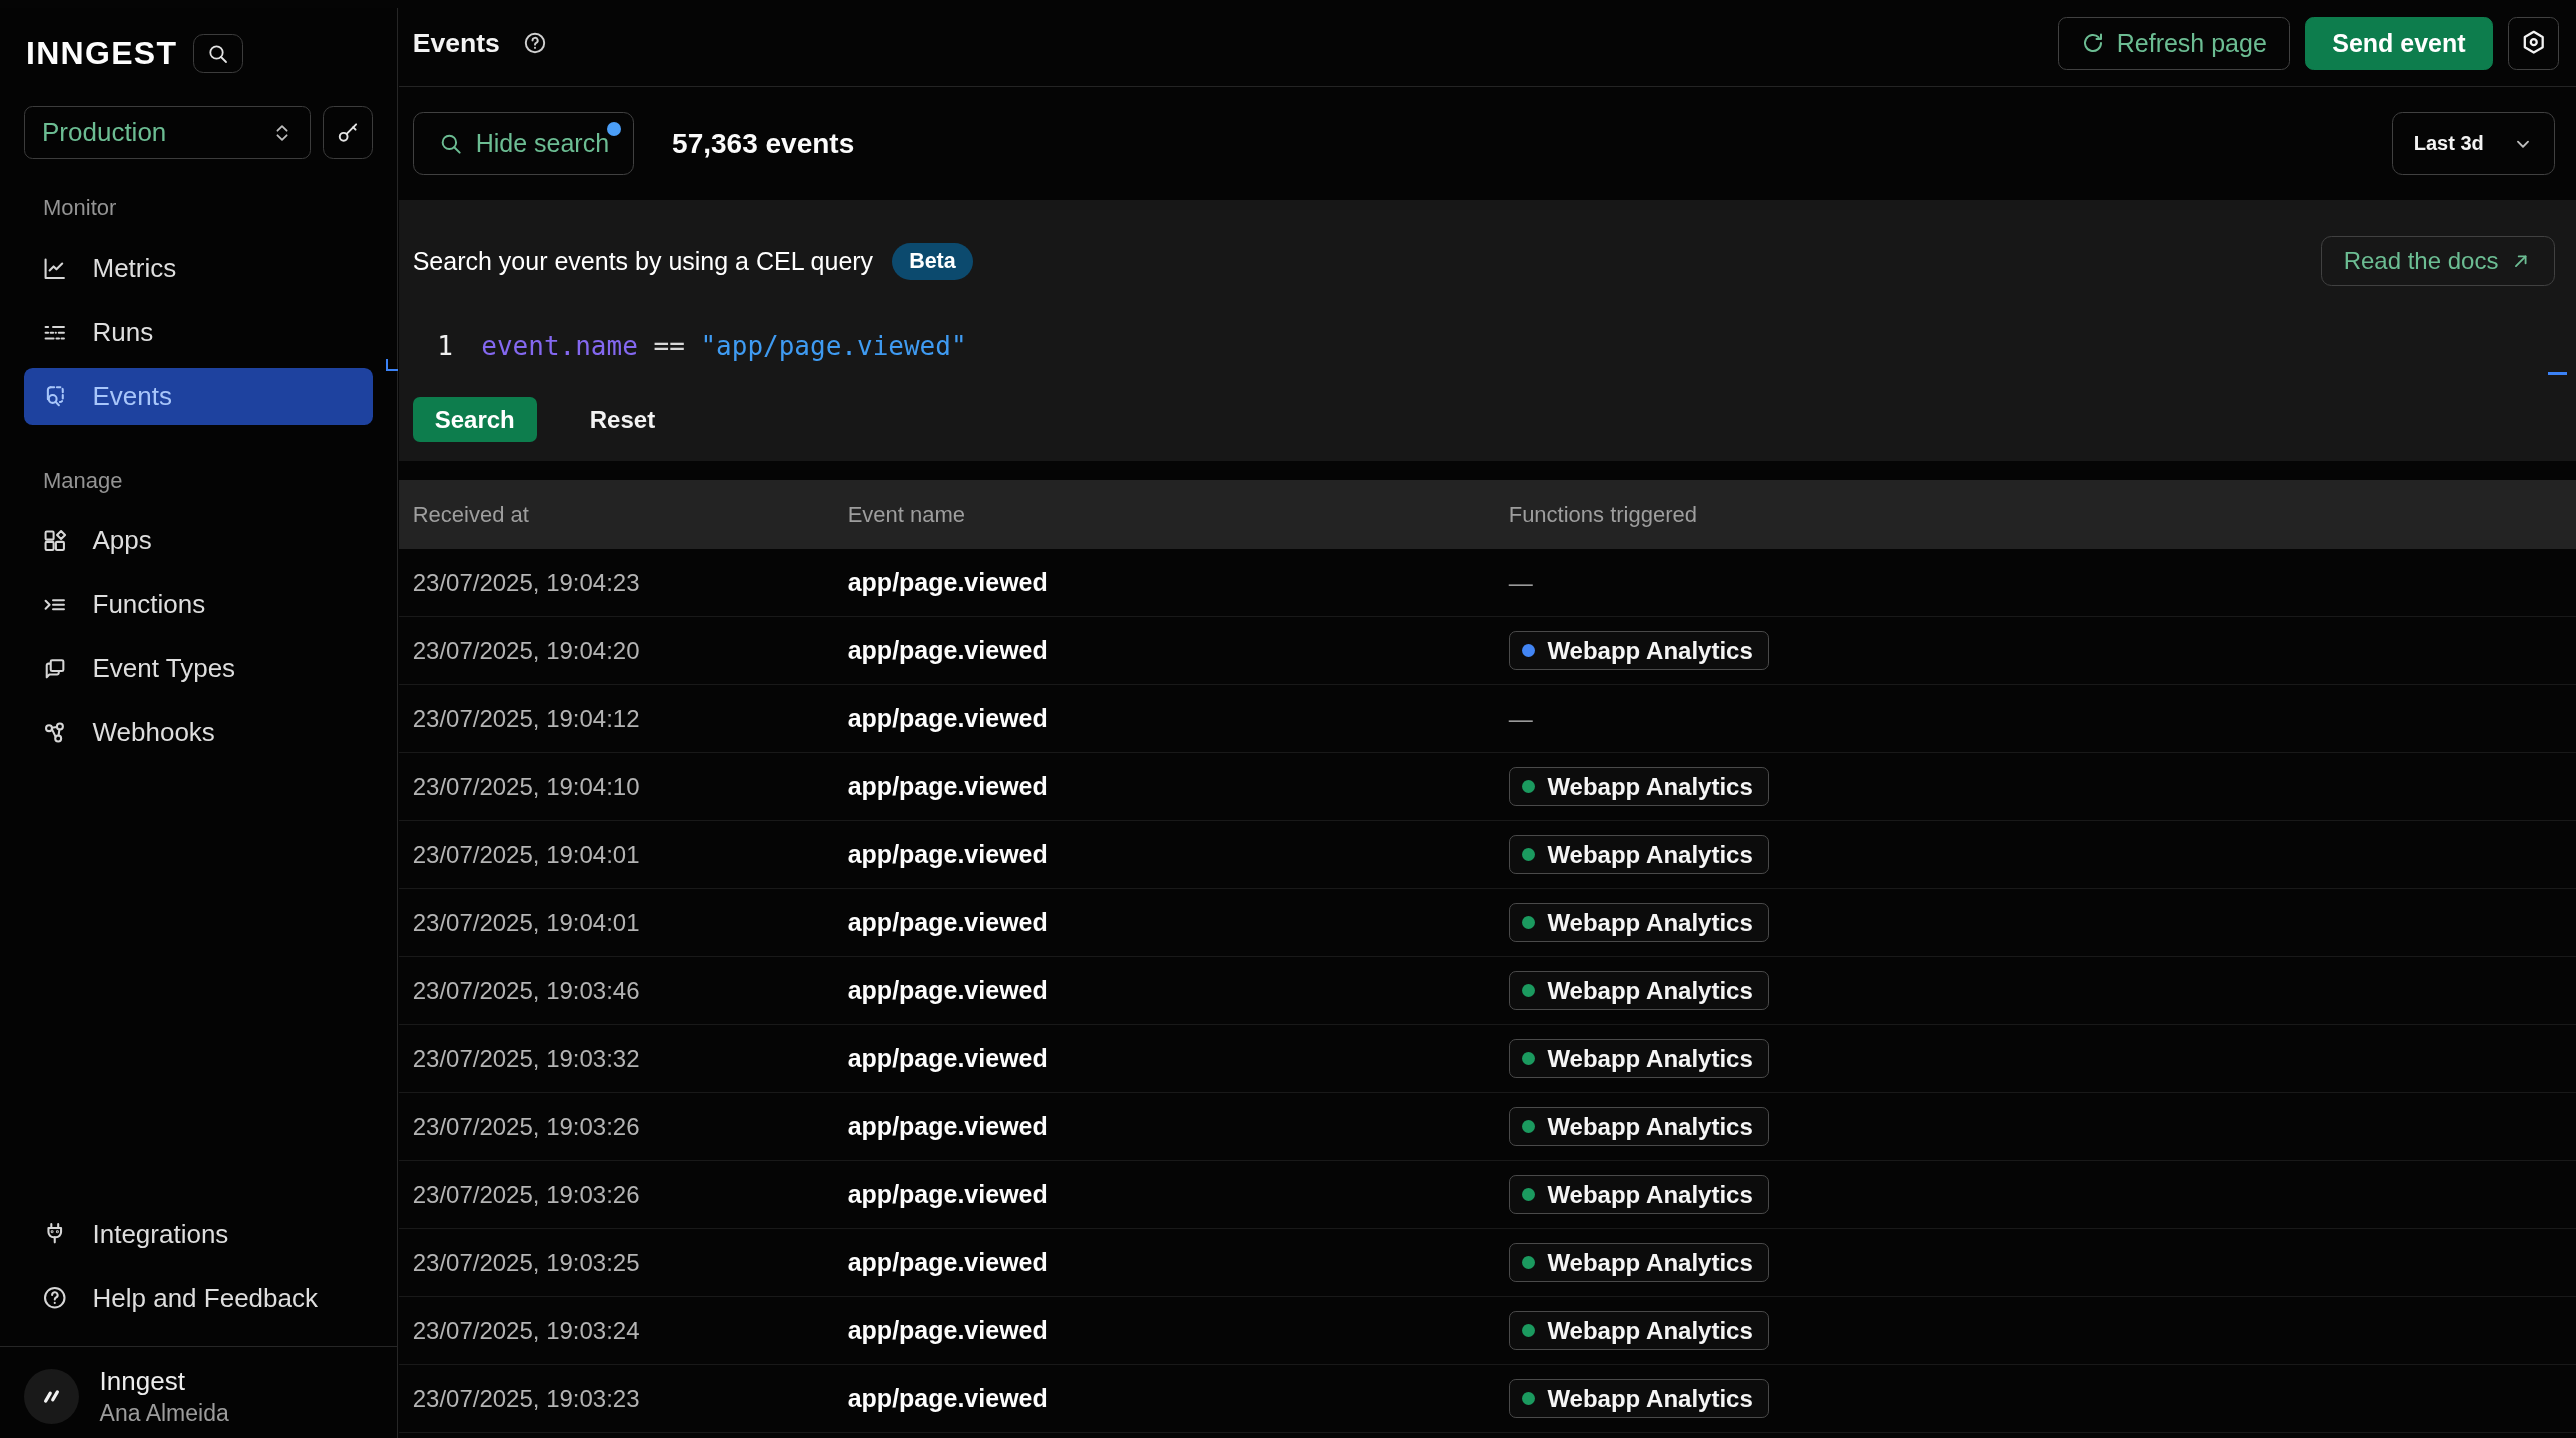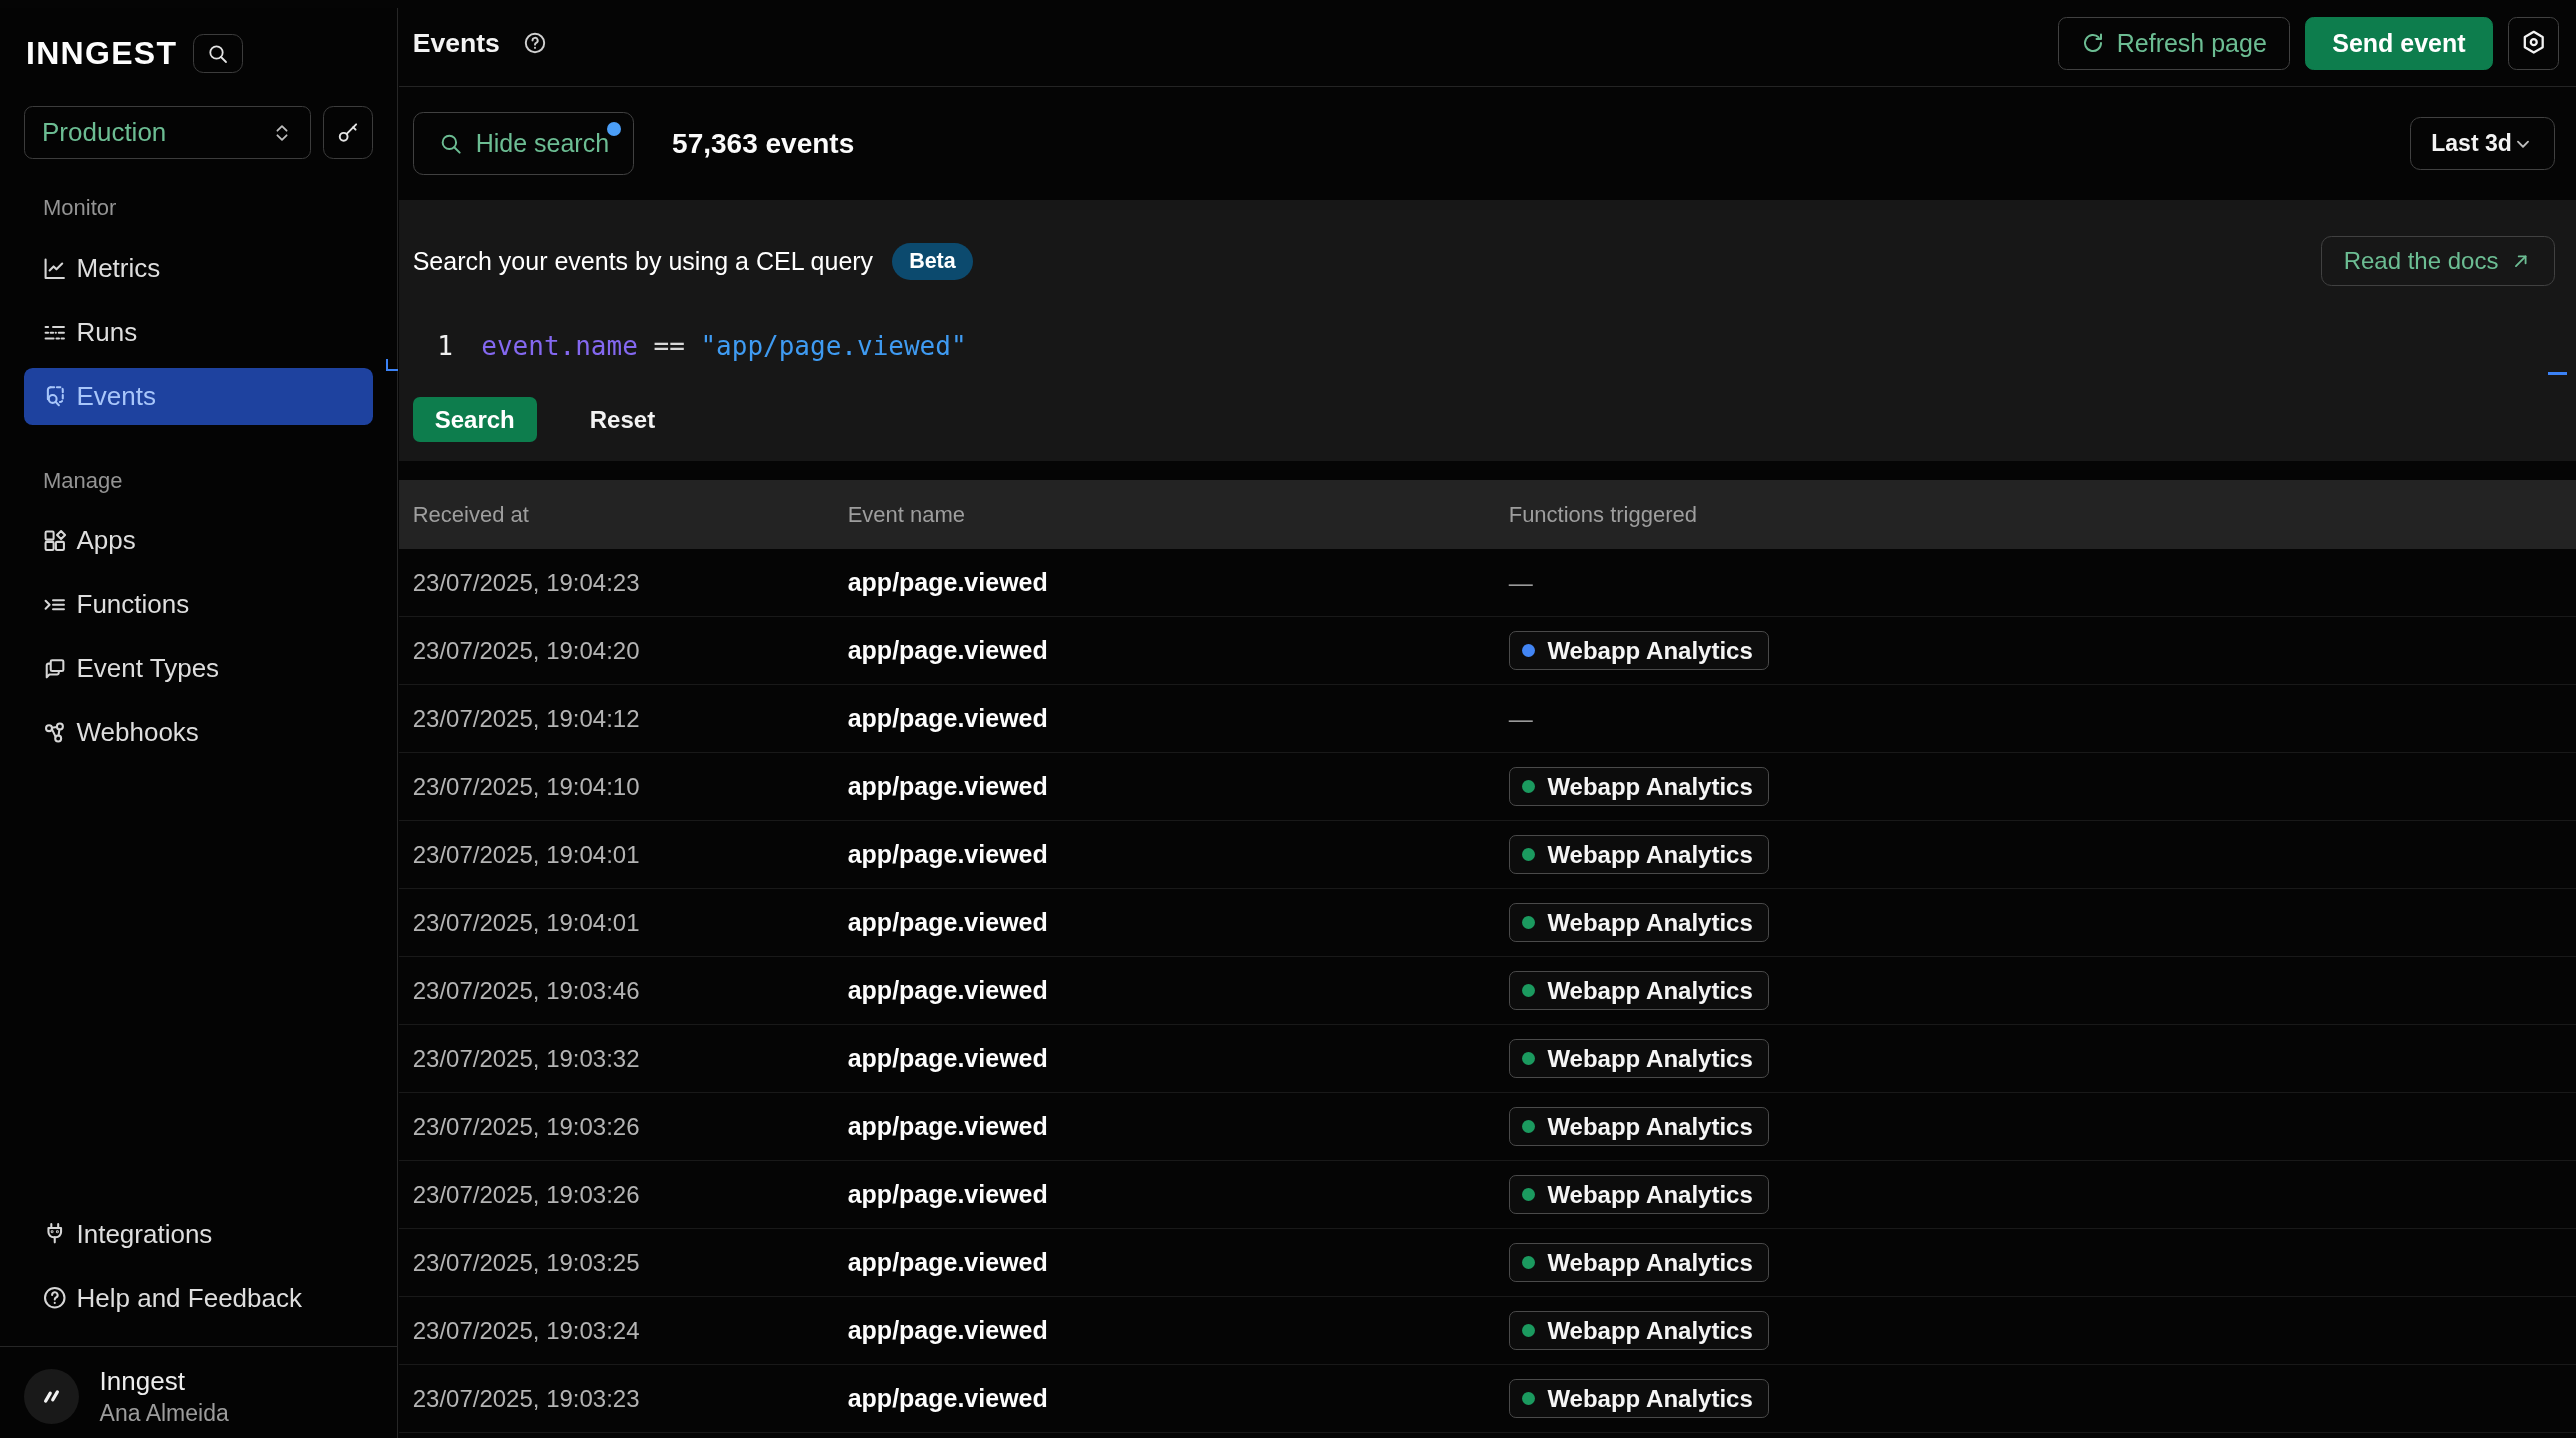--- a/index.html
+++ b/index.html
@@ -27,21 +27,21 @@
   .env-row { display:flex; gap:12px; margin:33px 24px 0 24px; }
   .env-select {
     flex:1; height:53px; border:1.7px solid #3c3c3c; border-radius:8.6px;
     display:flex; align-items:center; padding:0 17px; color:#6cbd93; font-size:26px; cursor:pointer;text-align:right;
   }
   .env-select .grow { flex:1; }
   .key-btn { width:50px; height:53px; }
   .section-label { margin:36px 24px 0 43px; font-size:22px; color:#949494; }
   .nav { margin-top:12px; }
   .nav-item {
-    display:flex; align-items:center; gap:8px; height:57px; margin:6.9px 24px;
+    display:flex; align-items:center; gap:24px; height:57px; margin:6.9px 24px;
     padding:0 17px; border-radius:8.6px; font-size:26px; color:#dedede; cursor:pointer;
   }
   .nav-item.active { background:#1e429f; color:#a8c6fa; }
   .nav-item .nico { width:27.5px; height:27.5px; }
   .sidebar-bottom { margin-top:auto; }
   .profile-divider { border-top:0.9px solid #262626; margin-top:19px; }
   .profile-row { display:flex; align-items:center; gap:20.6px; padding:19px 24px; cursor:pointer; }
   .avatar {
     width:55px; height:55px; border-radius:50%; background:#191919;
     display:flex; align-items:center; justify-content:center;
@@ -64,21 +64,21 @@
     border-radius:8.6px; cursor:pointer; background:transparent; border:1.7px solid #414141;
   }
   .refresh-btn { height:53px; padding:0 22px; color:#6cbd93; font-size:25px; }
   .send-btn { height:53px; padding:0 26px; background:#0d7d4d; border-color:#0d7d4d; color:#fff; font-size:25px; font-weight:600; margin-left:15.4px;justify-content:center; }
   .gear-btn { width:51px; height:53px; margin-left:15.4px; color:#f2f2f2; }
 
   .toolbar { height:113px; display:flex; align-items:center; padding:0 20.6px 0 13.7px; }
   .hide-search-btn { position:relative; height:63px; padding:0 24px; color:#6cbd93; font-size:25px; border-radius:10.3px; }
   .notif-dot { position:absolute; top:8.6px; right:12px; width:14.6px; height:14.6px; border-radius:50%; }
   .events-count { margin-left:38px; font-size:28px; font-weight:700; color:#fbfbfb; }
-  .range-select { height:53px; padding:0 20.6px; font-size:23px; font-weight:600; color:#f3f3f3; border-radius:10.3px; gap:0; }
+  .range-select { height:63px; padding:0 20.6px; font-size:20px; font-weight:600; color:#f3f3f3; border-radius:10.3px; gap:28px; }
 
   
   .cel-panel { position:relative; height:261px; background:#171717; padding:36px 20.6px 0 13.7px; }
   .cel-title-row { display:flex; align-items:center; }
   .cel-title { font-size:25px; color:#ffffff; }
   .beta-pill { margin-left:19px; padding:6px 17px; border-radius:857px; font-size:21.5px; font-weight:700; color:#fff; }
   .docs-btn { height:50px; padding:0 22px; color:#6cbd93; font-size:24px; border-radius:10.3px; }
   .editor-row { display:flex; margin-top:45px; font-family:"DejaVu Sans Mono","Liberation Mono",monospace; font-size:26px; }
   .line-no { margin-left:17px; width:31px; text-align:center; color:#f0f0f0; }
   .code { margin-left:20.6px; white-space:pre; }

